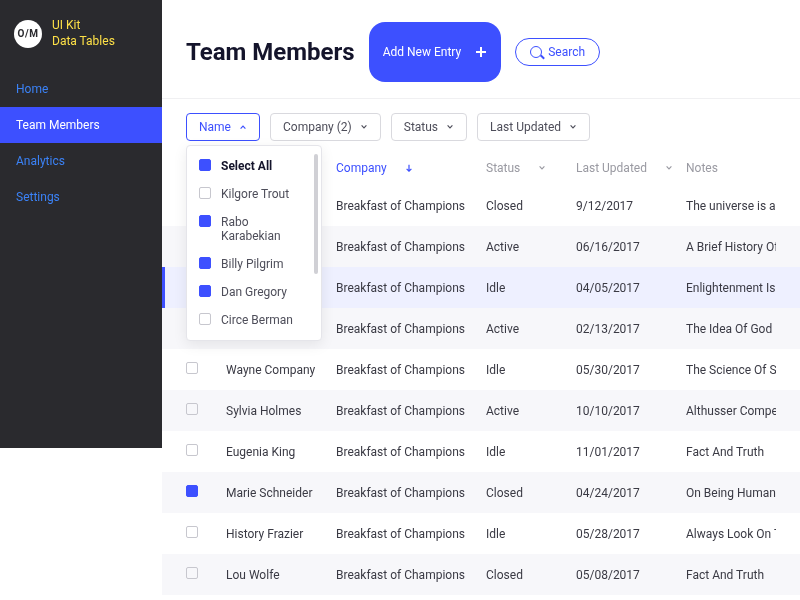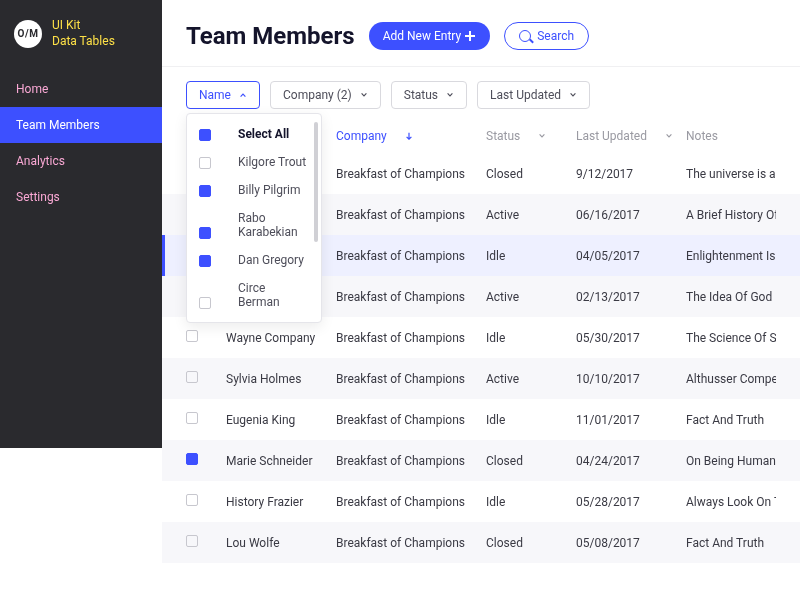--- a/index.html
+++ b/index.html
@@ -1,33 +1,33 @@
 <!DOCTYPE html>
 <html><head>
 <meta charset="utf-8">
 <style>
 *{box-sizing:border-box;margin:0;padding:0;font-family:-apple-system,BlinkMacSystemFont,"Segoe UI",Roboto,sans-serif}
 body{width:800px;height:600px;overflow:hidden;display:flex;background:#fff}
 .sidebar{width:162px;height:448px;background:#2a2a2e;color:#fff;flex-shrink:0}
 .brand{display:flex;align-items:center;padding:18px 14px 22px;gap:10px}
 .logo{width:28px;height:28px;border-radius:50%;background:#fff;color:#2a2a2e;font-size:10px;font-weight:700;display:flex;align-items:center;justify-content:center;letter-spacing:.5px}
 .brand-text{font-size:12px;line-height:1.3;color:#fde047}
-.nav-item{padding:11px 16px;font-size:12px;color:#f9a8d4;cursor:pointer}
+.nav-item{padding:11px 16px;font-size:12px;color:#3b82f6;cursor:pointer}
 .nav-item.active{background:#3d50ff;color:#fff}
 .main{flex:1;height:600px;overflow:hidden;display:flex;flex-direction:column}
 .header{padding:22px 24px 16px;display:flex;align-items:center;gap:14px;border-bottom:1px solid #f0f0f2}
 .page-title{font-size:24px;font-weight:700;color:#14142b}
-.btn-primary{background:#3d50ff;color:#fff;border:none;border-radius:16px;padding:7px 14px;font-size:12px;display:flex;align-items:center;gap:3px;cursor:pointer}
+.btn-primary{background:#3d50ff;color:#fff;border:none;border-radius:16px;padding:23px 14px;font-size:12px;display:flex;align-items:center;gap:14px;cursor:pointer}
 .btn-search{background:#fff;color:#3d50ff;border:1.5px solid #3d50ff;border-radius:16px;padding:6px 14px;font-size:12px;display:flex;align-items:center;gap:6px;cursor:pointer}
 .filters{padding:14px 24px 10px;display:flex;gap:10px;position:relative}
 .filter-chip{border:1px solid #d9d9de;border-radius:4px;padding:6px 12px;font-size:12px;color:#4e4e5a;display:flex;align-items:center;gap:8px;cursor:pointer;background:#fff}
 .filter-chip.active{border-color:#3d50ff;color:#3d50ff}
 .chev{width:8px;height:8px;display:inline-block}
 .dropdown{position:absolute;top:46px;left:24px;width:136px;background:#fff;border:1px solid #e5e5ea;border-radius:4px;box-shadow:0 4px 14px rgba(0,0,0,.08);z-index:5;padding:6px 0}
-.dd-item{padding:7px 12px;font-size:12px;color:#4e4e5a;display:flex;align-items:flex-end;gap:27px;cursor:pointer}
+.dd-item{padding:7px 12px;font-size:12px;color:#4e4e5a;display:flex;align-items:flex-start;gap:10px;cursor:pointer}
 .dd-item.bold{font-weight:700;color:#14142b}
 .dd-scroll{position:absolute;right:3px;top:8px;width:4px;height:120px;background:#d0d0d5;border-radius:2px}
 .cb{width:12px;height:12px;border:1.5px solid #c7c7ce;border-radius:2px;flex-shrink:0;display:inline-block}
 .cb.filled{background:#3d50ff;border-color:#3d50ff}
 .table-head{display:grid;grid-template-columns:40px 110px 150px 90px 110px 1fr;padding:10px 24px;font-size:12px;color:#9a9aa2;align-items:center}
 .th{display:flex;align-items:center;gap:18px}
 .th.active{color:#3d50ff}
 .rows{overflow:hidden}
 .row{display:grid;grid-template-columns:40px 110px 150px 90px 110px 1fr;padding:13px 24px;font-size:12px;color:#3a3a44;align-items:center;position:relative}
 .row.alt{background:#f7f7fa}
@@ -104,25 +104,25 @@
     <div class="dd-item bold">
           <span class="cb filled"></span>
           <span>Select All</span>
         </div>
         <div class="dd-item">
           <span class="cb"></span>
           <span>Kilgore Trout</span>
         </div>
         <div class="dd-item">
           <span class="cb filled"></span>
+          <span>Rabo Karabekian</span>
+        </div>
+        <div class="dd-item">
+          <span class="cb filled"></span>
           <span>Billy Pilgrim</span>
-        </div>
-        <div class="dd-item">
-          <span class="cb filled"></span>
-          <span>Rabo Karabekian</span>
         </div>
         <div class="dd-item">
           <span class="cb filled"></span>
           <span>Dan Gregory</span>
         </div>
         <div class="dd-item">
           <span class="cb"></span>
           <span>Circe Berman</span>
         </div>
       </div>

